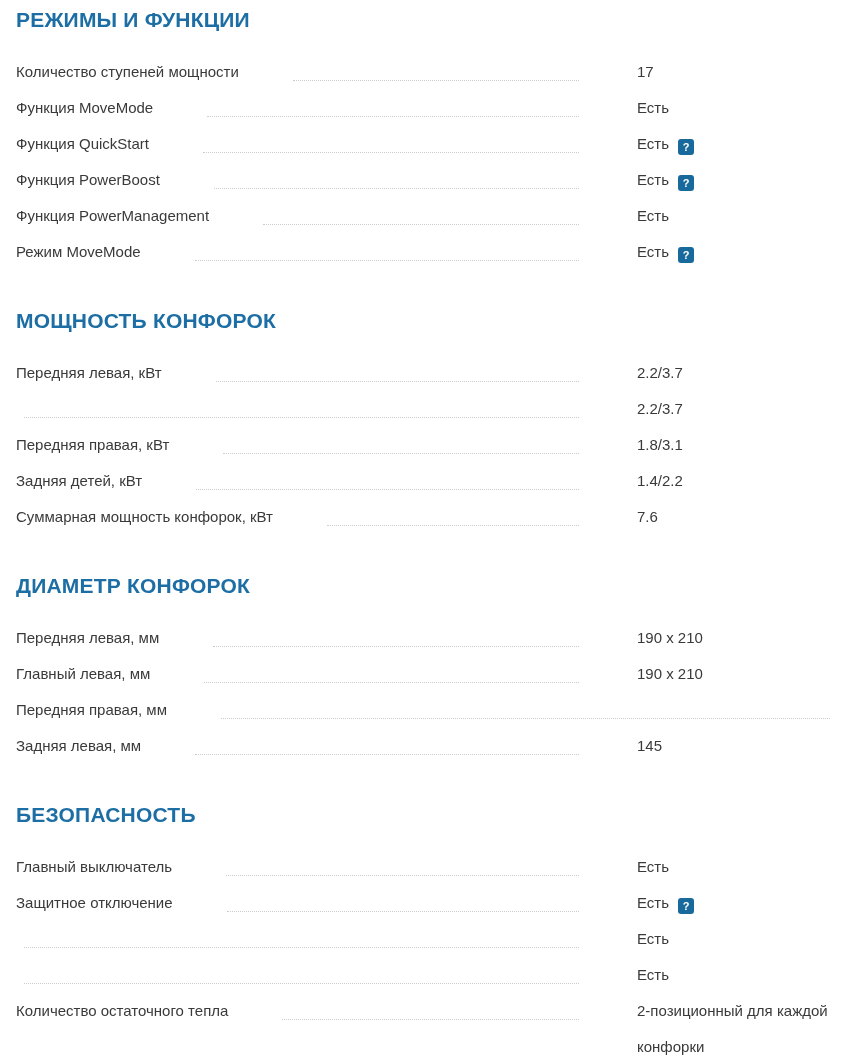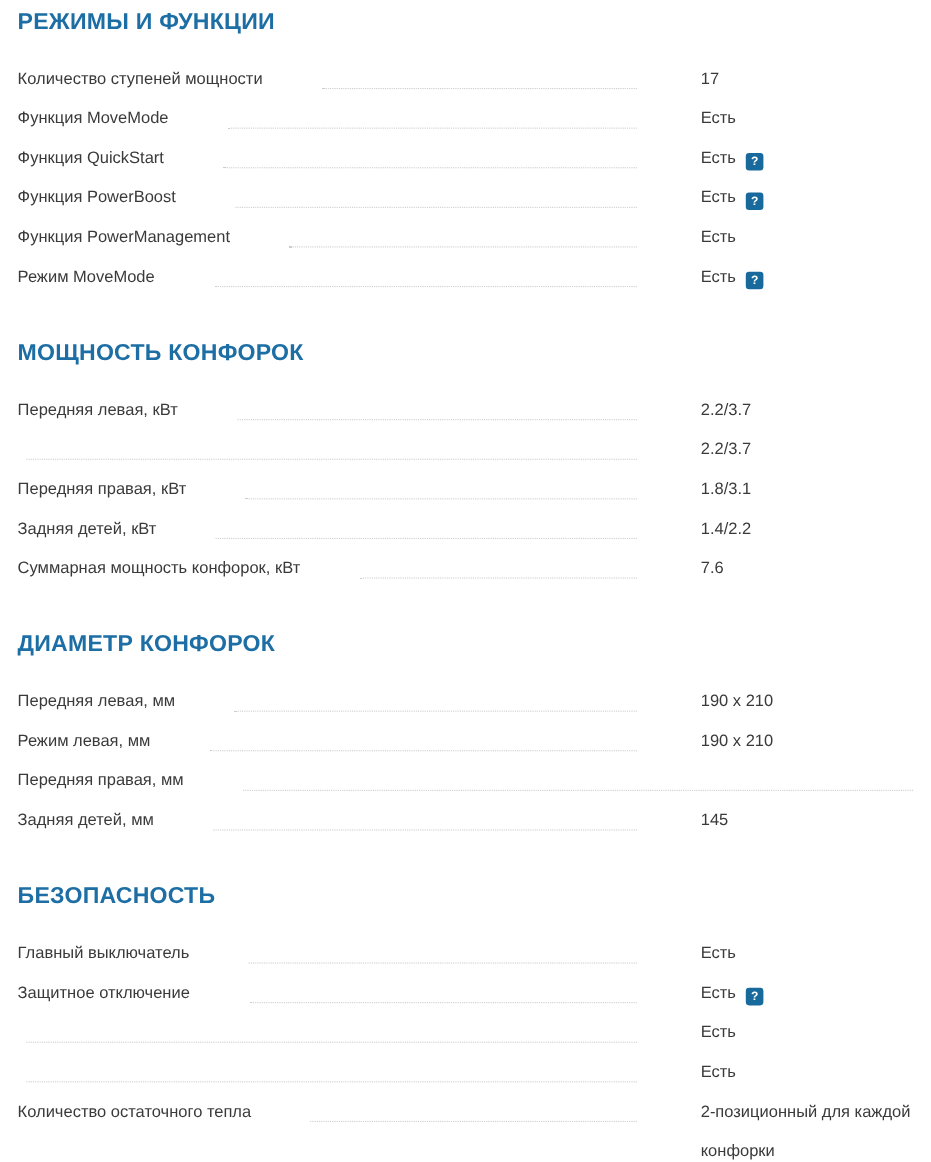--- a/index.html
+++ b/index.html
@@ -158,32 +158,32 @@
   <section class="spec-section">
     <h2 class="section-title">ДИАМЕТР КОНФОРОК</h2>
     <div class="spec-rows">
   <div class="spec-row">
     <span class="spec-label">Передняя левая, мм</span>
     <span class="dotted-leader"></span>
     <span class="spec-value"><span>190 x 210</span></span>
   </div>
 
   <div class="spec-row">
-    <span class="spec-label">Режим левая, мм</span>
+    <span class="spec-label">Главный левая, мм</span>
     <span class="dotted-leader"></span>
     <span class="spec-value"><span>190 x 210</span></span>
   </div>
 
   <div class="spec-row">
     <span class="spec-label">Передняя правая, мм</span>
     <span class="dotted-leader"></span>
   </div>
 
   <div class="spec-row">
-    <span class="spec-label">Задняя детей, мм</span>
+    <span class="spec-label">Задняя левая, мм</span>
     <span class="dotted-leader"></span>
     <span class="spec-value"><span>145</span></span>
   </div>
 </div>
   </section>
 
   <section class="spec-section">
     <h2 class="section-title">БЕЗОПАСНОСТЬ</h2>
     <div class="spec-rows">
   <div class="spec-row">

